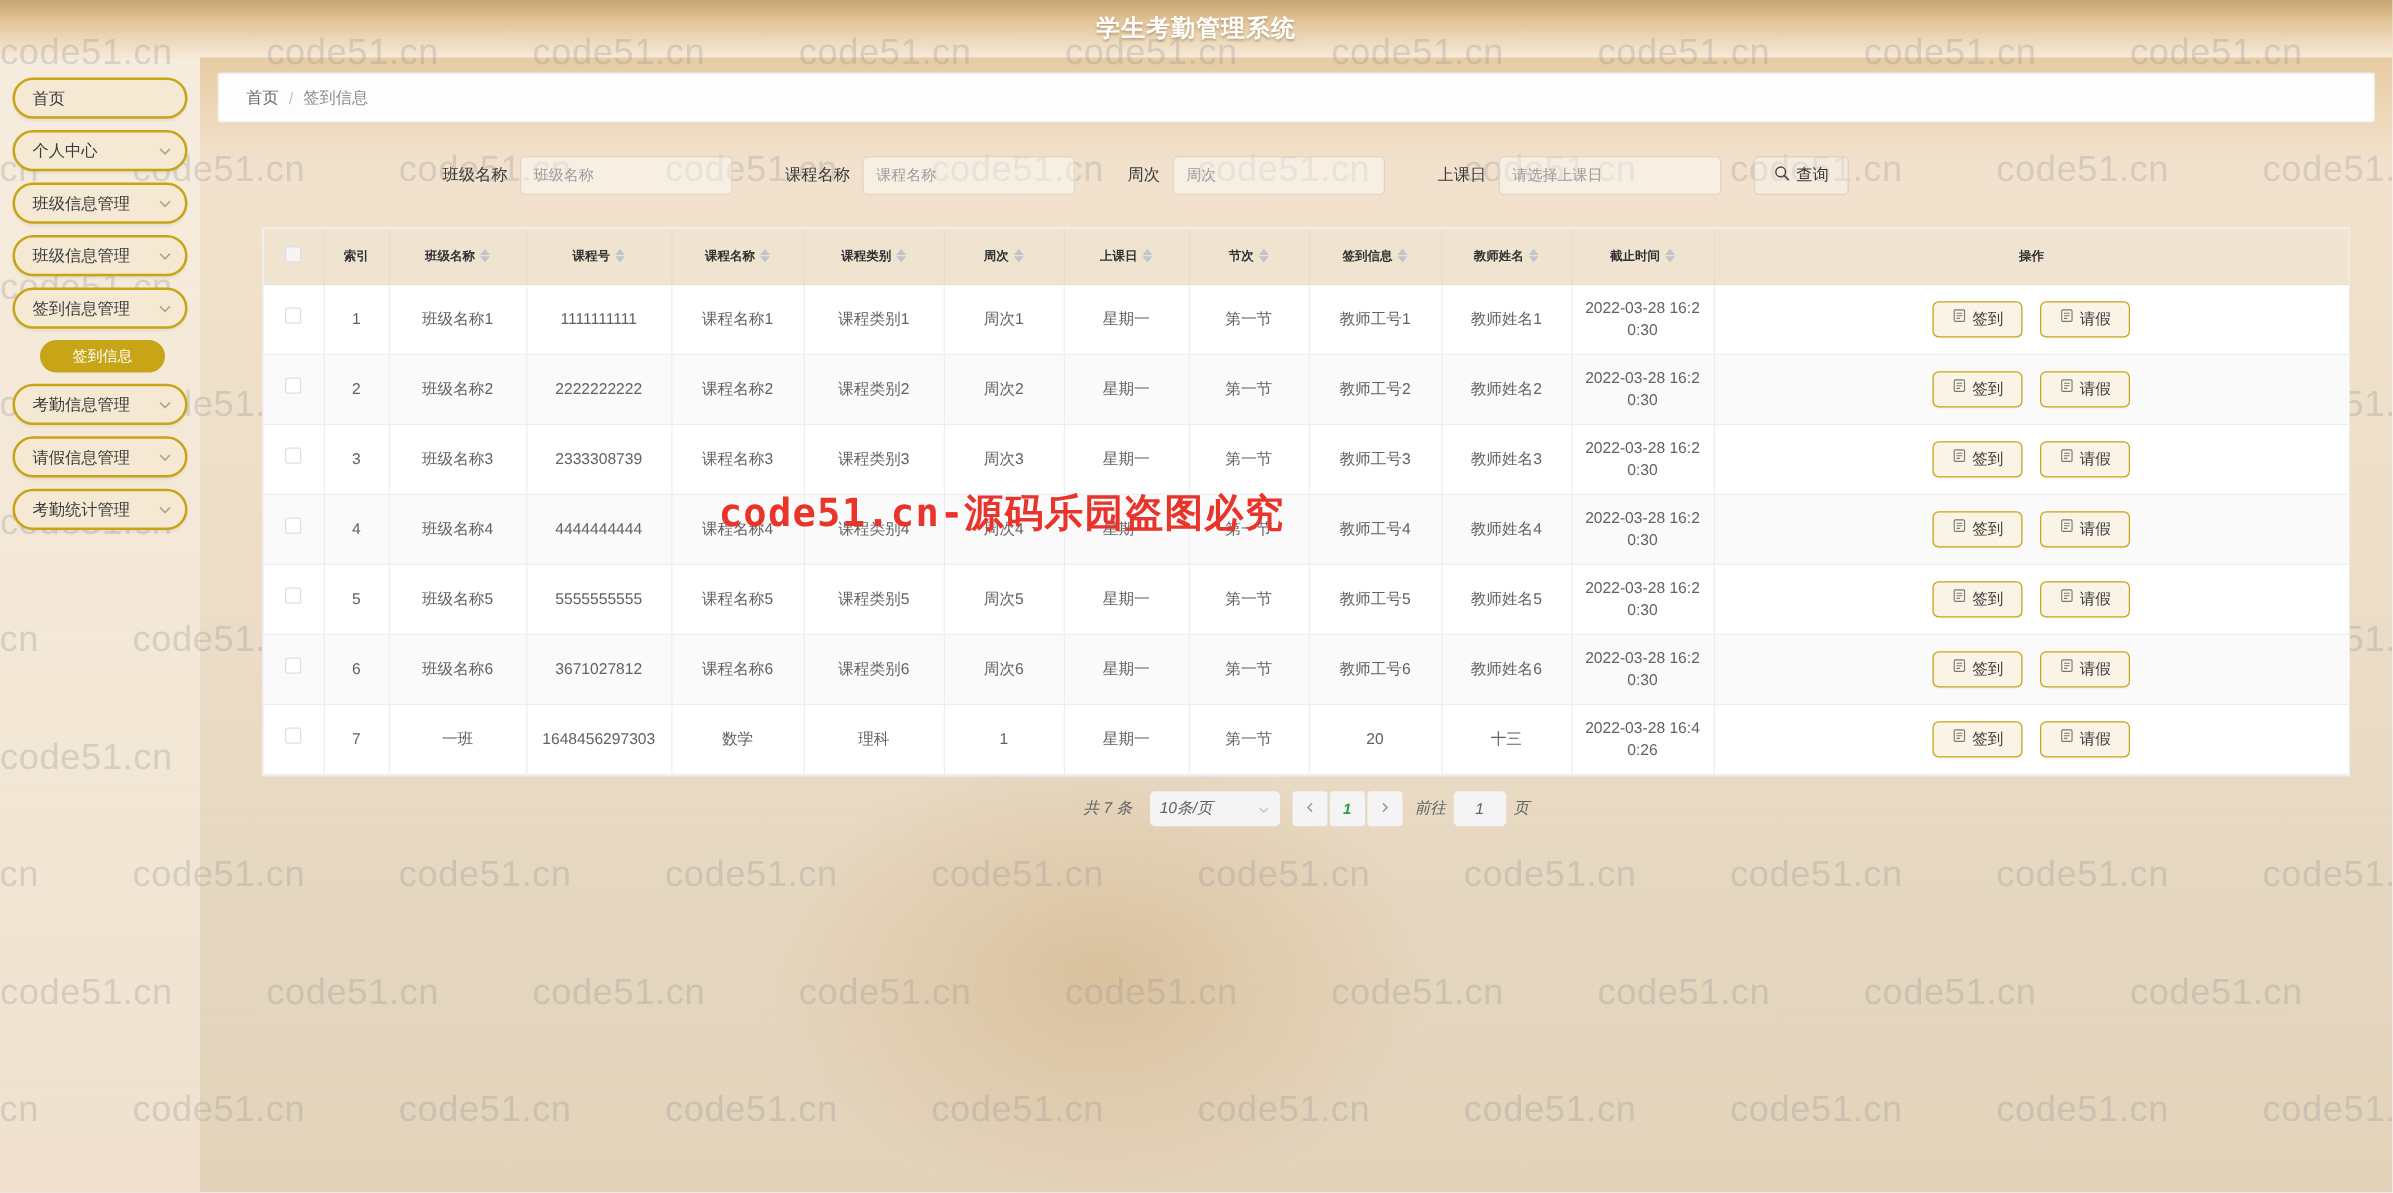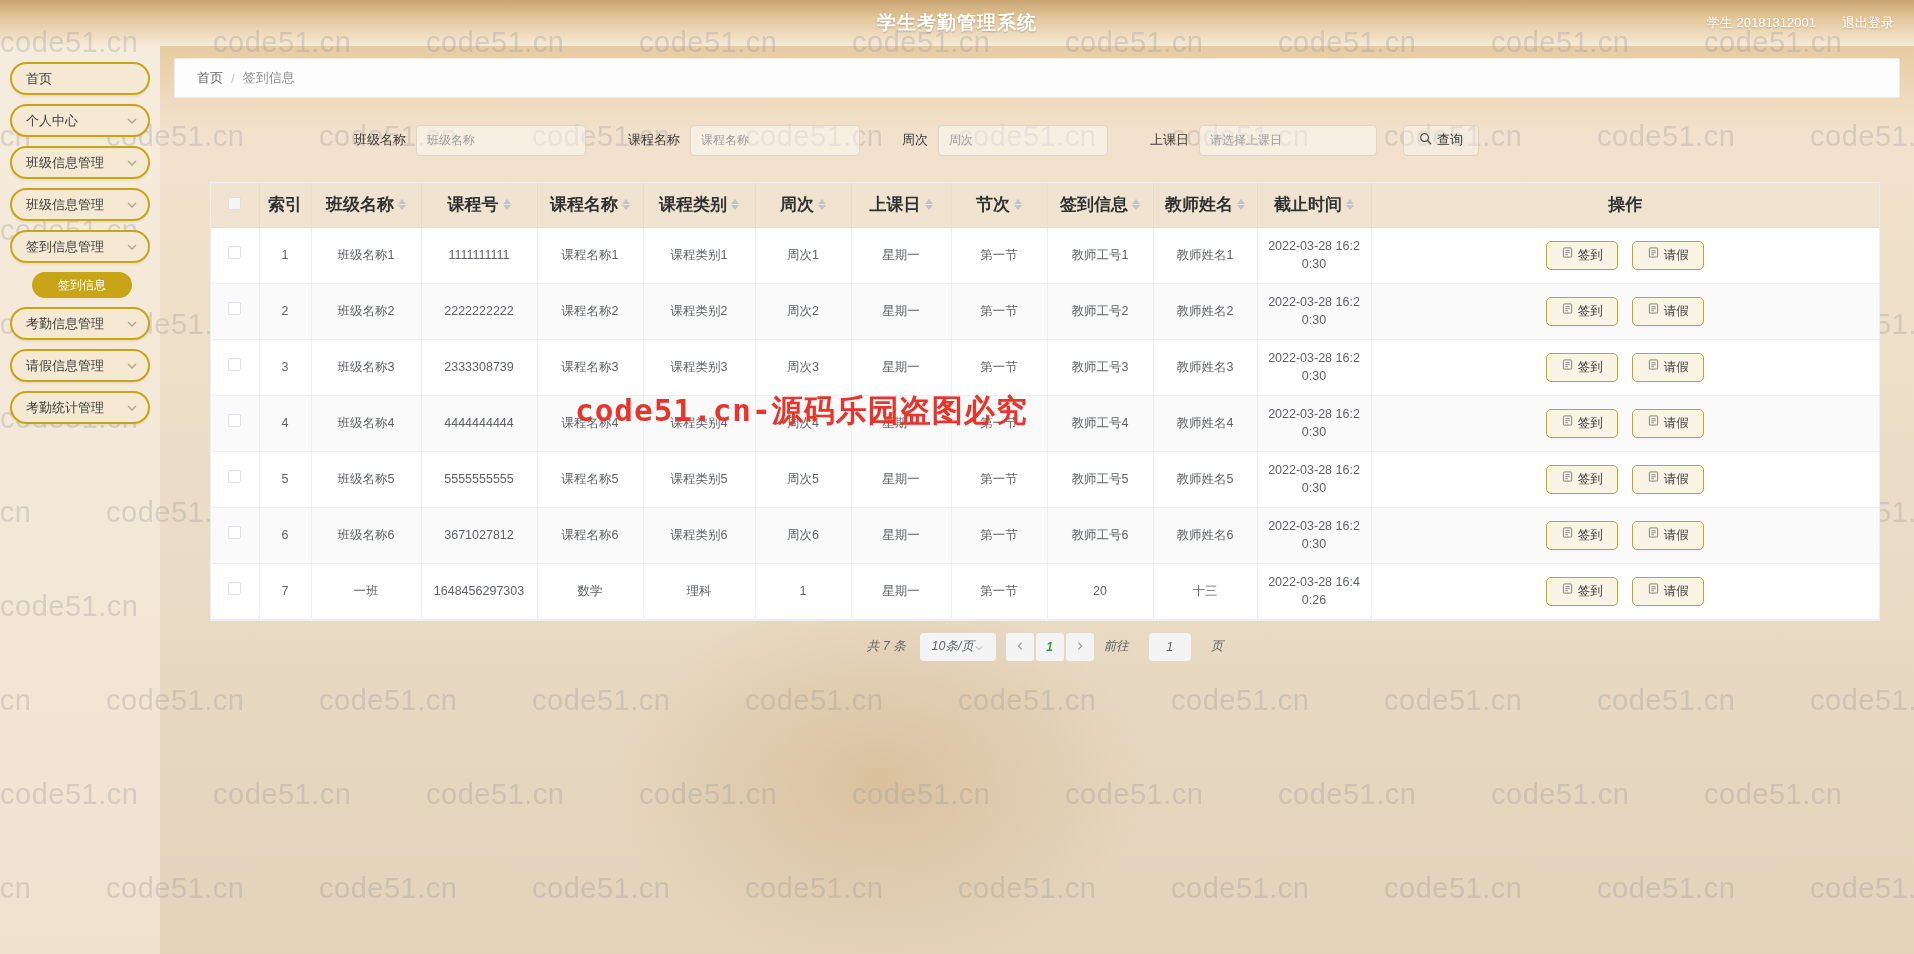--- a/index.html
+++ b/index.html
@@ -154,21 +154,21 @@
     margin-top: 16px;
     margin-left: 36px;
     margin-right: 20px;
     background: #fff;
     border: 1px solid #ebeef5;
   }
   table { width: 100%; border-collapse: collapse; table-layout: fixed; }
   thead th {
     background: #f0e4d0;
     height: 44px;
-    font-size: 17px; font-weight: bold; color: #303133;
+    font-size: 10px; font-weight: bold; color: #303133;
     border-right: 1px solid #e6dcc8;
     border-bottom: 1px solid #e6dcc8;
     text-align: center;
     padding: 0 4px;
   }
   thead th:last-child { border-right: none; }
   .th-inner { display: inline-flex; align-items: center; gap: 4px; justify-content:center; }
   .sorter { display: inline-flex; flex-direction: column; gap: 1px; }
   .sorter i {
     width: 0; height: 0; display: block;
@@ -208,34 +208,34 @@
   .op-ico { font-size: 11px; opacity: .8; }
 
   
   .pager {
     margin-top: 12px; margin-left: 36px; margin-right: 20px;
     display: flex; align-items: center; justify-content: center; gap: 10px;
     font-size: 12.5px; color: #606266; font-style: italic;
   }
   .pg-total { margin-right: 4px; }
   .pg-size {
-    width: 76px; height: 28px;
+    width: 104px; height: 28px;
     background: #f4f4f5; border-radius: 4px;
-    display: flex; align-items: center; justify-content: center;
+    display: flex; align-items: center; justify-content: space-between;
     padding: 0 8px; cursor: pointer;
     font-size: 12.5px; color: #606266;
   }
   .pg-nav { display: flex; align-items: center; gap: 2px; }
   .pg-btn {
     min-width: 28px; height: 28px; background: #f4f4f5; border-radius: 3px;
     display: flex; align-items: center; justify-content: center;
     color: #909399; font-size: 12px; cursor: pointer;
   }
   .pg-btn.active { color: #2f9e44; font-weight: bold; background: #f4f4f5; }
-  .pg-jump { display: flex; align-items: center; gap: 20px; }
+  .pg-jump { display: flex; align-items: center; gap: 6px; }
   .pg-jump-inp {
     width: 42px; height: 28px; background: #f4f4f5; border-radius: 4px;
     display: flex; align-items: center; justify-content: center;
     font-size: 12.5px; color: #606266; cursor: text;
   }
   .chev-sm { width:10px; height:10px; opacity:.5 }
 </style>
 </head>
 <body>
 
@@ -336,24 +336,20 @@
     <div class="wm" style="left: 745px; top: 872px;">code51.cn</div>
     <div class="wm" style="left: 958px; top: 872px;">code51.cn</div>
     <div class="wm" style="left: 1171px; top: 872px;">code51.cn</div>
     <div class="wm" style="left: 1384px; top: 872px;">code51.cn</div>
     <div class="wm" style="left: 1597px; top: 872px;">code51.cn</div>
     <div class="wm" style="left: 1810px; top: 872px;">code51.cn</div>
   </div>
 
 <div class="header">
   <div class="header-title">学生考勤管理系统</div>
-  <div class="header-right">
-    <span>学生 20181312001</span>
-    <span>退出登录</span>
-  </div>
 </div>
 
 <div class="sidebar">
 
   <div class="menu-item">
     <span class="label">首页</span>
   </div>
 
   <div class="menu-item">
     <span class="label">个人中心</span>

